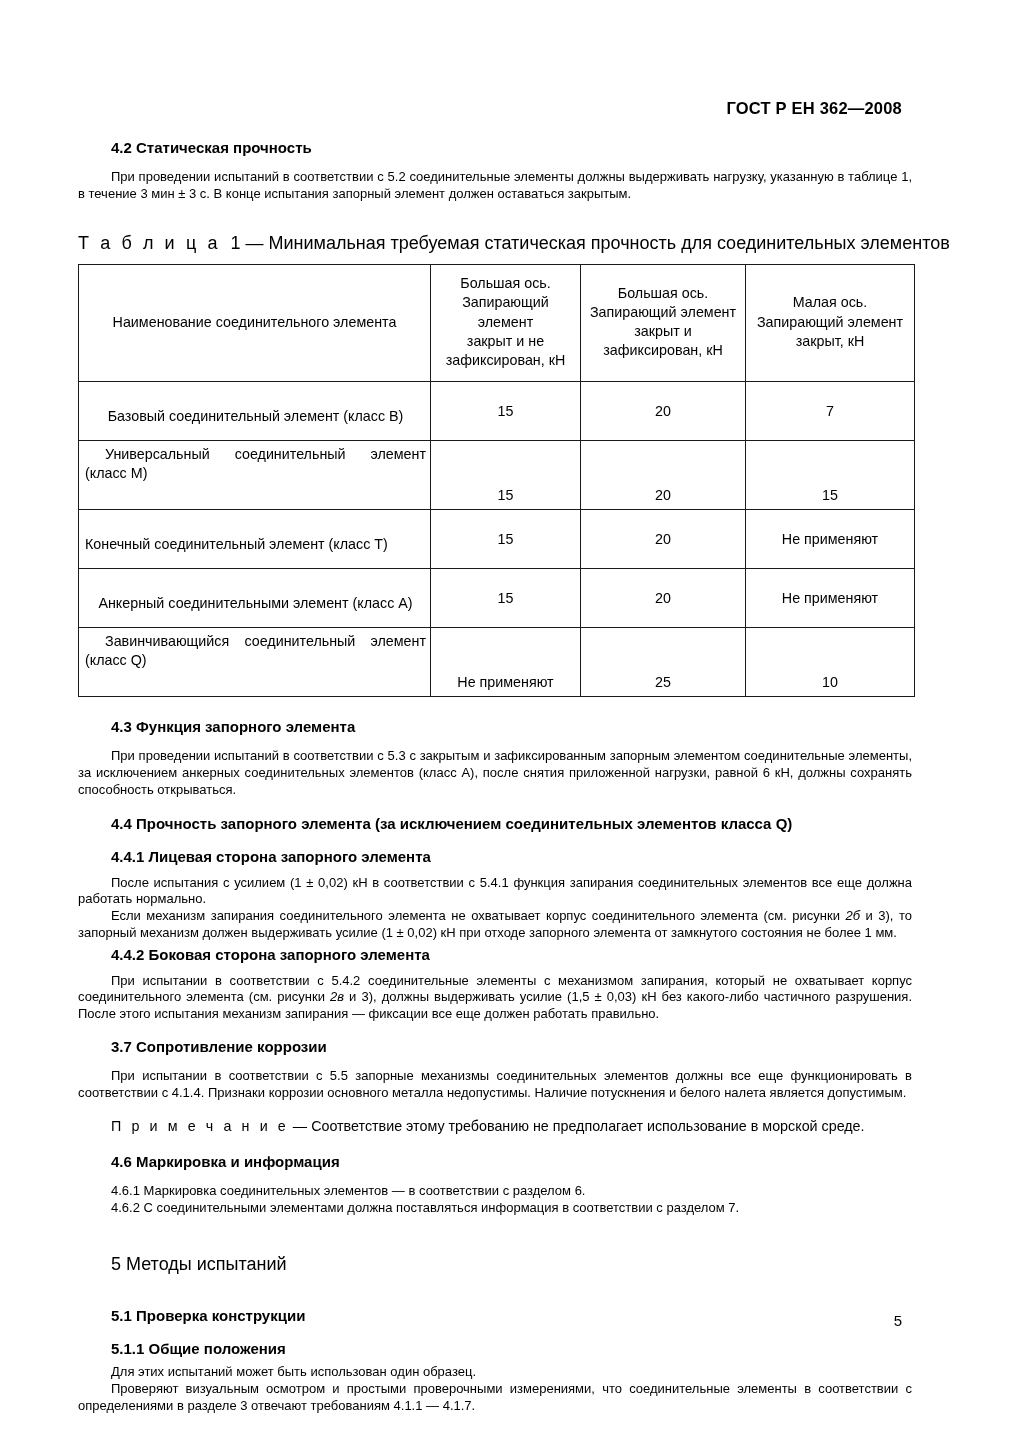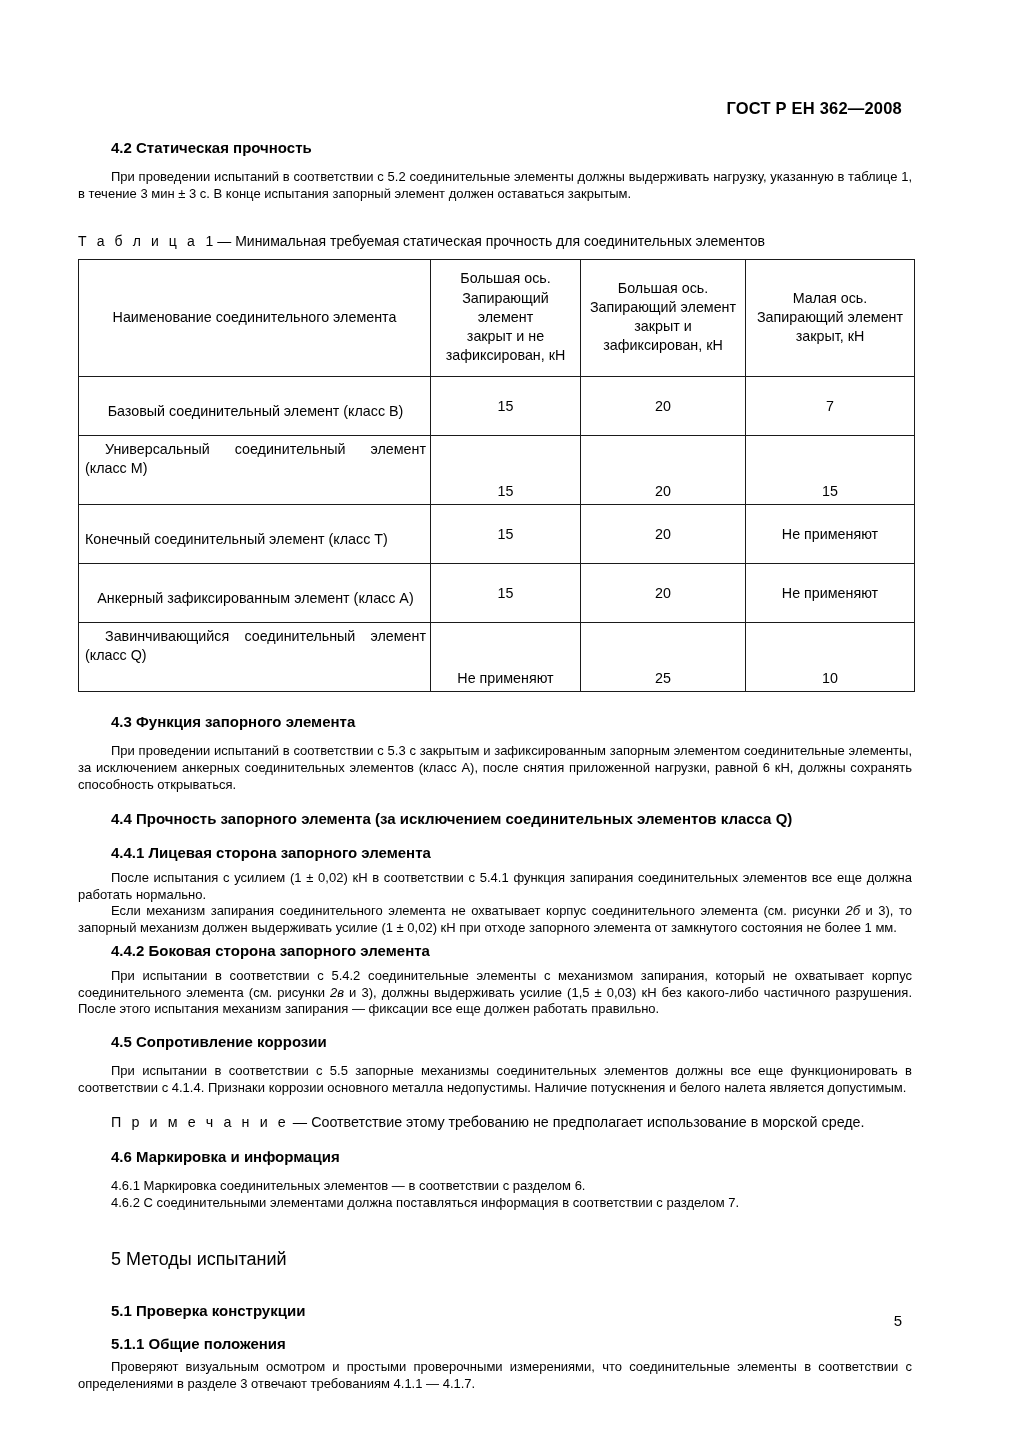--- a/index.html
+++ b/index.html
@@ -71,21 +71,21 @@
   .sp-10 { height: 10px; }
   .sp-12 { height: 12px; }
   .sp-14 { height: 14px; }
   .sp-16 { height: 16px; }
   .sp-20 { height: 20px; }
   .sp-30 { height: 30px; }
   .sp-38 { height: 38px; }
 
   
   .tbl-caption {
-    font-size: 14px;
+    font-size: 18px;
     line-height: 1.2;
     margin: 0;
     padding: 0;
     white-space: nowrap;
   }
   .spaced {
     letter-spacing: 3.1px;
   }
 
   
@@ -237,21 +237,21 @@
           <td class="numcell">20</td>
           <td class="numcell">15</td>
         </tr>
         <tr class="r3">
           <td class="namecell" style="text-align:left;text-indent:0">Конечный соединительный элемент (класс Т)</td>
           <td class="numcell">15</td>
           <td class="numcell">20</td>
           <td class="numcell">Не применяют</td>
         </tr>
         <tr class="r4">
-          <td class="namecell" style="text-align:center;text-indent:0">Анкерный зафиксированным элемент (класс А)</td>
+          <td class="namecell" style="text-align:center;text-indent:0">Анкерный соединительными элемент (класс А)</td>
           <td class="numcell">15</td>
           <td class="numcell">20</td>
           <td class="numcell">Не применяют</td>
         </tr>
         <tr class="r5 tall">
           <td class="namecell">Завинчивающийся соединительный элемент (класс Q)</td>
           <td class="numcell">Не применяют</td>
           <td class="numcell">25</td>
           <td class="numcell">10</td>
         </tr>
@@ -276,21 +276,21 @@
     <p class="para"><span>Если механизм запирания соединительного элемента не охватывает корпус соединительного элемента (см. рисунки </span><em class="fig">2б</em><span> и 3), то запорный механизм должен выдерживать усилие (1 ± 0,02) кН при отходе запорного элемента от замкнутого состояния не более 1 мм.</span></p>
 
     <div class="sp-4"></div>
 
     <h2 class="sec">4.4.2  Боковая сторона запорного элемента</h2>
     <div class="sp-8"></div>
     <p class="para"><span>При испытании в соответствии с 5.4.2 соединительные элементы с механизмом запирания, кото­рый не охватывает корпус соединительного элемента (см. рисунки </span><em class="fig">2в</em><span> и 3), должны выдерживать уси­лие (1,5 ± 0,03) кН без какого-либо частичного разрушения. После этого испытания механизм запирания — фиксации все еще должен работать правильно.</span></p>
 
     <div class="sp-14"></div>
 
-    <h2 class="sec">4.5  Сопротивление коррозии</h2>
+    <h2 class="sec">3.7  Сопротивление коррозии</h2>
     <div class="sp-12"></div>
     <p class="para">При испытании в соответствии с 5.5 запорные механизмы соединительных элементов должны все еще функционировать в соответствии с 4.1.4. Признаки коррозии основного металла недопустимы. Наличие потускнения и белого налета является допустимым.</p>
 
     <div class="sp-16"></div>
 
     <p class="note"><span class="spaced">П р и м е ч а н и е</span><span> — Соответствие этому требованию не предполагает использование в морской среде.</span></p>
 
     <div class="sp-16"></div>
 
     <h2 class="sec">4.6  Маркировка и информация</h2>
@@ -303,19 +303,20 @@
     <h1 class="chapter">5  Методы испытаний</h1>
 
     <div class="sp-30"></div>
 
     <h2 class="sec">5.1  Проверка конструкции</h2>
 
     <div class="sp-14"></div>
 
     <h2 class="sec">5.1.1  Общие положения</h2>
     <div class="sp-6"></div>
+    <p class="para">Для этих испытаний может быть использован один образец.</p>
     <p class="para">Проверяют визуальным осмотром и простыми проверочными измерениями, что соединительные элементы в соответствии с определениями в разделе 3 отвечают требованиям 4.1.1 — 4.1.7.</p>
 
   </div>
 
   <div class="pageno">5</div>
 
 </div>
 
 </body></html>

